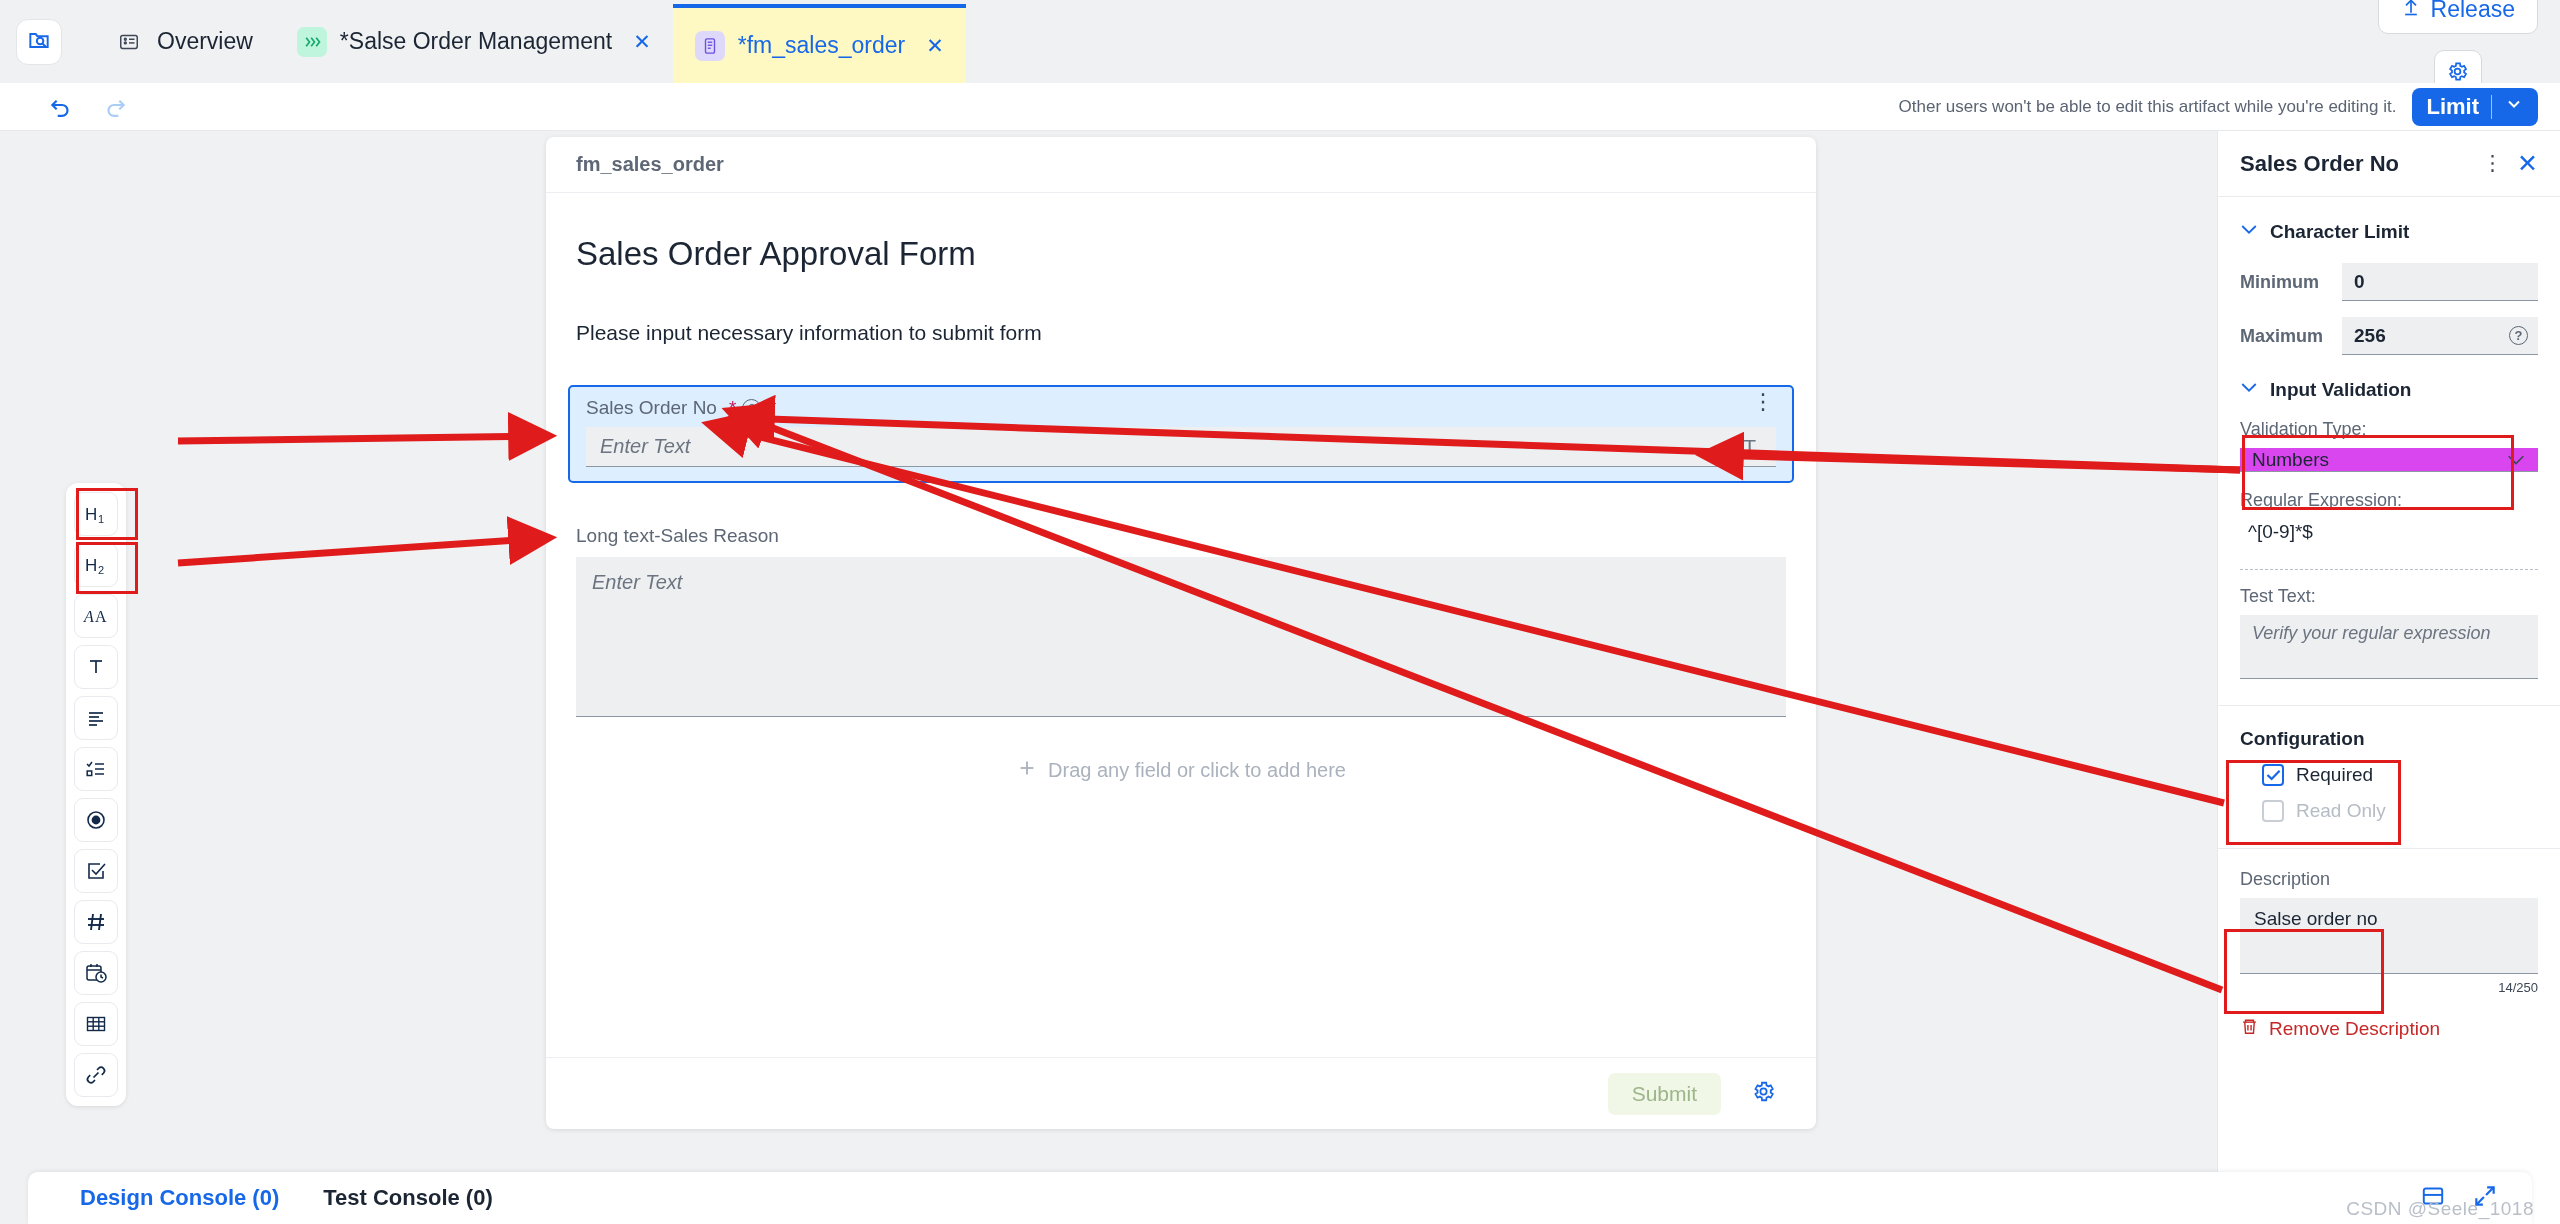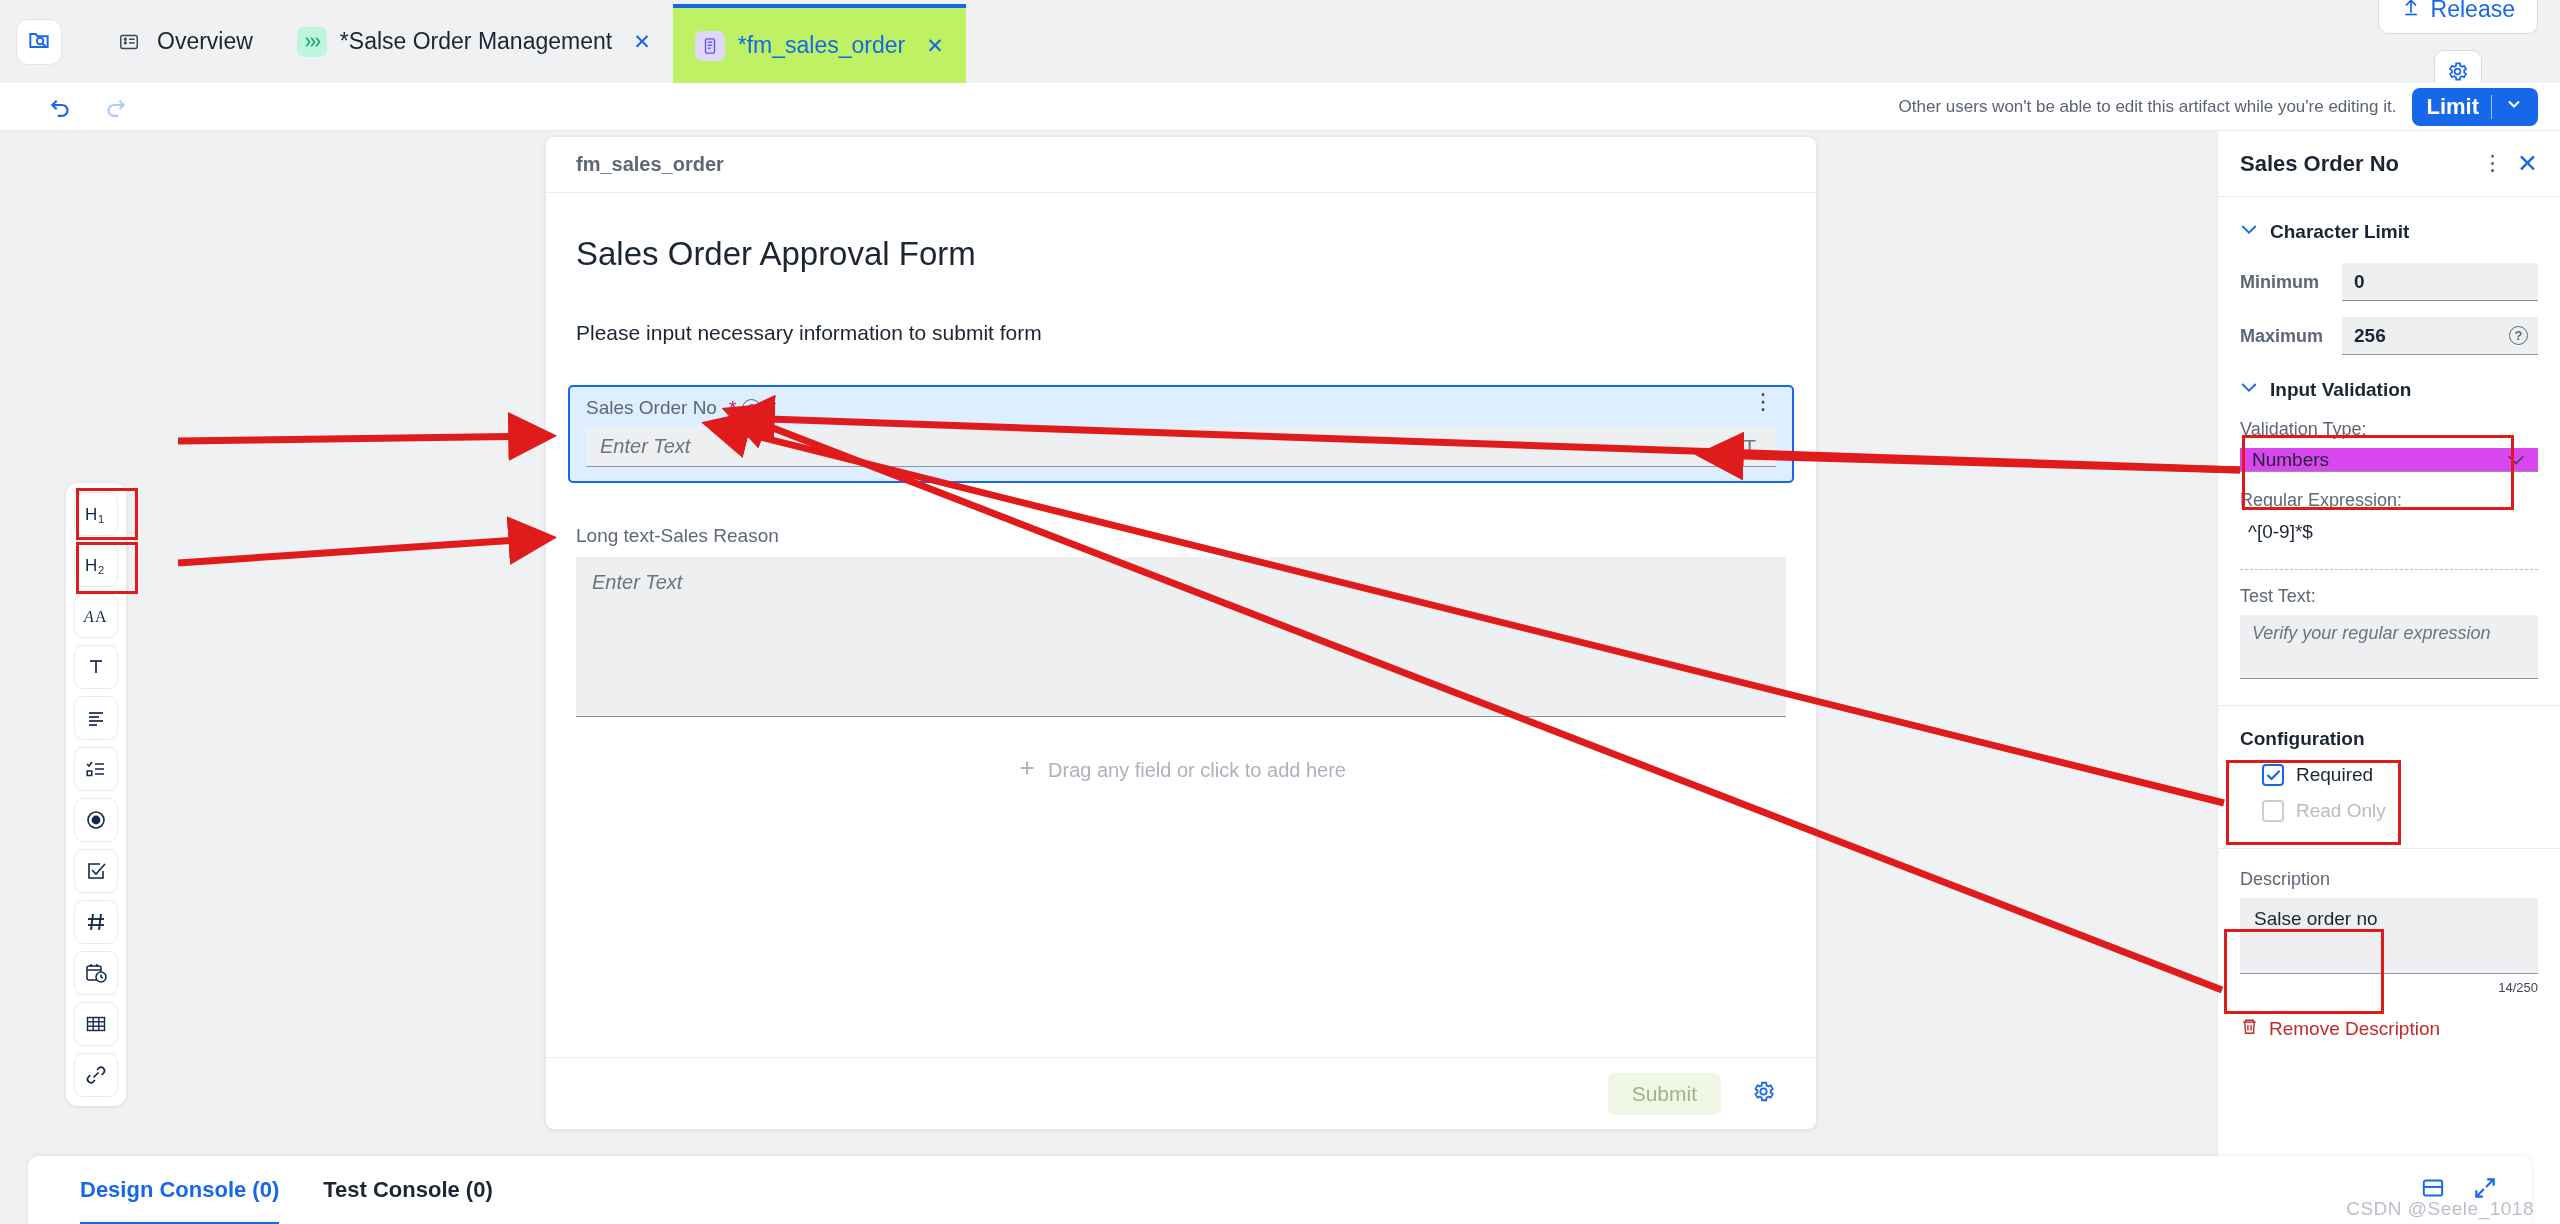--- a/index.html
+++ b/index.html
@@ -26,21 +26,21 @@
   .tab {
     display: flex; align-items: center; height: 83px; padding: 0 22px;
     font-size: 23px; color: #1b2533; position: relative; gap: 13px; cursor: pointer;
     white-space: nowrap;
   }
   .tab .tab-ico {
     width: 30px; height: 30px; border-radius: 7px; display: flex; align-items: center;
     justify-content: center; flex: none;
   }
   .tab.active {
-    background: #bef264; color: #1768e8;
+    background: #fef9c3; color: #1768e8;
     border-top: 4px solid #1768e8;
     height: 79px; align-self: flex-end;
   }
   .tab .close {
     font-size: 21px; color: #1768e8; margin-left: 8px; line-height: 1;
   }
   .topbar-right {
     margin-left: auto; display: flex; align-items: center; gap: 16px; padding-right: 22px; flex-direction: column;
   }
   .btn-release {
@@ -191,21 +191,21 @@
     padding: 10px 14px; font-size: 19px; color: #1b2533;
   }
   .counter { text-align: right; font-size: 13px; color: #3d4655; padding-top: 6px; }
   .remove-desc {
     display: flex; align-items: center; gap: 10px; color: #c62828; font-size: 19px;
     padding-top: 22px; cursor: pointer;
   }
 
   
   .console {
-    position: absolute; left: 28px; right: 28px; bottom: 0; height: 68px;
+    position: absolute; left: 28px; right: 28px; bottom: 0; height: 52px;
     background: #fff; border-radius: 10px 10px 0 0; display: flex; align-items: center;
     box-shadow: 0 -1px 5px rgba(0,0,0,.07);
   }
   .ctab {
     font-size: 22px; font-weight: bold; color: #1b2533; padding: 0 22px;
     height: 72px; display: flex; align-items: center; position: relative; cursor: pointer;
   }
   .ctab:first-child { margin-left: 30px; }
   .ctab.active { color: #1768e8; }
   .ctab.active::after {

